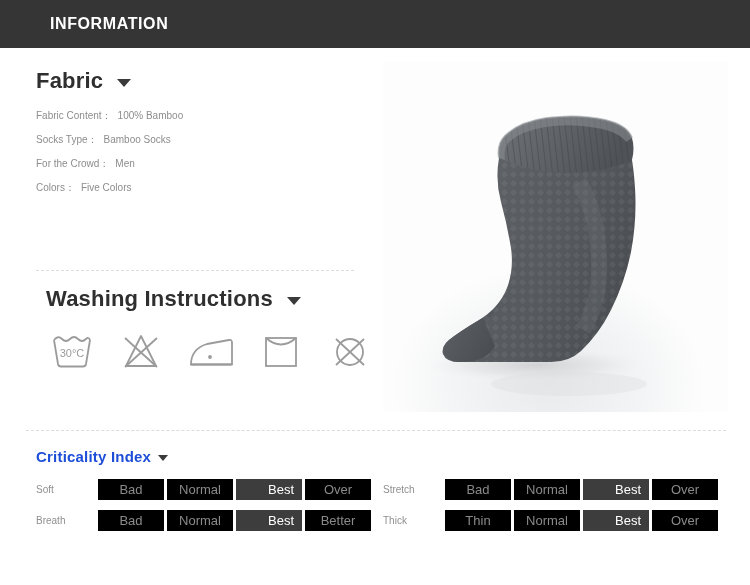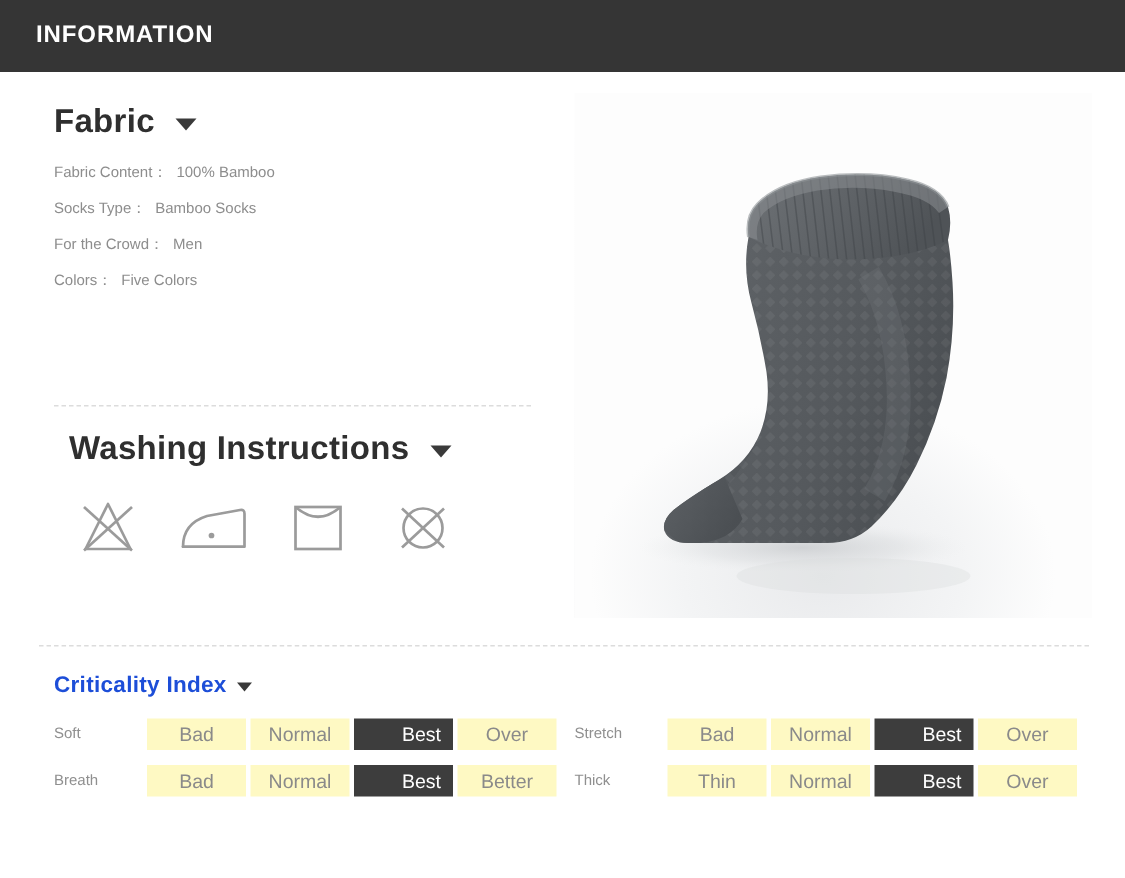--- a/index.html
+++ b/index.html
@@ -23,21 +23,21 @@
     height: 48px;
     background: #353535;
     display: flex;
     align-items: center;
   }
   .header-title {
     color: #ffffff;
     font-size: 16px;
     font-weight: bold;
     letter-spacing: 0.6px;
-    margin-left: 24px;
+    margin-left: 50px;
   }
 
   
   .content {
     position: absolute;
     left: 0; top: 48px;
     width: 750px;
     height: 537px;
     background: #fff;
   }
@@ -180,21 +180,21 @@
   .crit-cells {
     display: flex;
     gap: 3px;
   }
   .crit-cell {
     width: 66px;
     height: 21px;
     line-height: 21px;
     text-align: center;
     font-size: 13px;
-    background: #fef9c3;
+    background: #000000;
     color: #8a8a8a;
     white-space: nowrap;
     box-sizing: border-box;
   }
   .crit-cell.active {
     background: #3d3d3d;
     color: #ffffff;
     padding-left: 24px;
   }
 </style>
@@ -230,20 +230,27 @@
 
   <hr class="dashed-rule rule-left">
 
   <div class="washing-block">
     <div class="section-heading">
       <span>Washing Instructions</span>
       <span class="caret"></span>
     </div>
     <div class="wash-icons">
 
+      <div class="wash-icon">
+        <svg width="48" height="40" viewBox="0 0 48 40">
+          <path d="M6 9 L10 33 Q10.5 35.5 13 35.5 L35 35.5 Q37.5 35.5 38 33 L42 9" fill="none" stroke="#9b9b9b" stroke-width="1.8" stroke-linejoin="round"></path>
+          <path d="M6 9 Q10 4 14 8 Q18 12 22 8 Q26 4 30 8 Q34 12 38 8 Q40.5 5.5 42 9" fill="none" stroke="#9b9b9b" stroke-width="1.8" stroke-linejoin="round"></path>
+          <text x="24" y="26" text-anchor="middle" font-family="'Liberation Sans',sans-serif" font-size="11" fill="#9b9b9b">30°C</text>
+        </svg>
+      </div>
 
       <div class="wash-icon">
         <svg width="44" height="40" viewBox="0 0 44 40">
           <path d="M22 5 L37 35 L7 35 Z" fill="none" stroke="#9b9b9b" stroke-width="1.8" stroke-linejoin="round"></path>
           <line x1="6" y1="7" x2="38" y2="36" stroke="#9b9b9b" stroke-width="1.8"></line>
           <line x1="38" y1="7" x2="6" y2="36" stroke="#9b9b9b" stroke-width="1.8"></line>
         </svg>
       </div>
 
       <div class="wash-icon">

